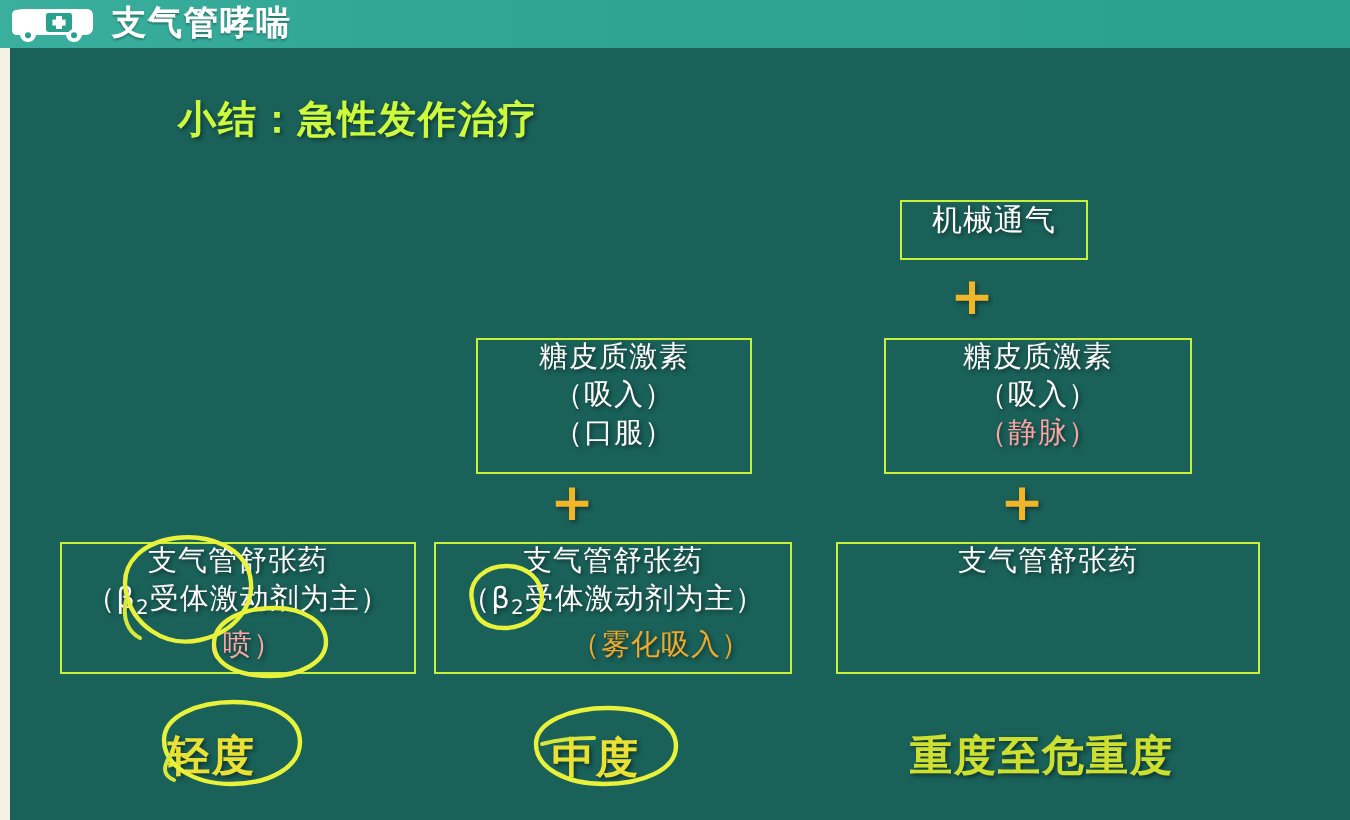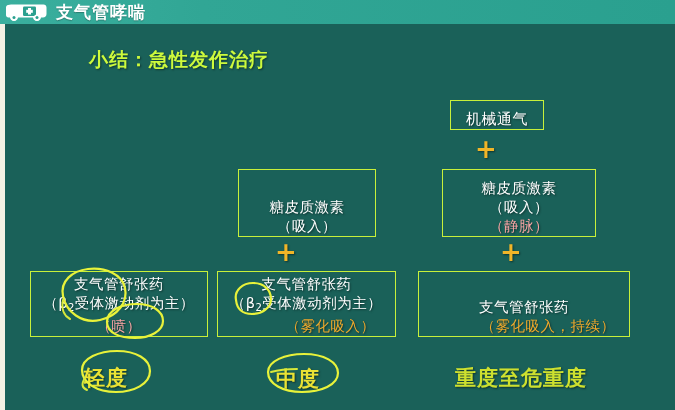--- a/index.html
+++ b/index.html
@@ -79,21 +79,21 @@
     position: absolute;
     box-sizing: border-box;
     border: 1.5px solid #c8f03a;
     background: transparent;
     color: #ffffff;
     font-size: 14.5px;
     line-height: 19px;
     text-align: center;
     display: flex;
     flex-direction: column;
-    justify-content: flex-end;
+    justify-content: flex-start;
     align-items: center;
     letter-spacing: .5px;
     text-shadow: 1px 1px 2px rgba(0,0,0,.5);
   }
   .node-box .line { white-space: nowrap; }
   .line.hl { color: #fca5a5; }
   .line.hl-orange { color: #f0a92b; margin-left: 48px; }
   .sub { font-size: 10px; vertical-align: -3px; }
 
   
@@ -171,20 +171,21 @@
   <div id="subtitle">小结：急性发作治疗</div>
 
   <div id="box-vent" class="node-box">
     <span class="line">机械通气</span>
   </div>
   <div id="plus-vent" class="plus-icon">+</div>
 
   <div id="box-cs-mid" class="node-box">
     <span class="line">糖皮质激素</span>
     <span class="line">（吸入）</span>
+    <span class="line">（口服）</span>
   </div>
   <div id="plus-mid" class="plus-icon">+</div>
 
   <div id="box-cs-right" class="node-box">
     <span class="line">糖皮质激素</span>
     <span class="line">（吸入）</span>
     <span class="line hl">（静脉）</span>
   </div>
   <div id="plus-right" class="plus-icon">+</div>
 
@@ -195,21 +196,20 @@
   </div>
 
   <div id="box-bd-mid" class="node-box">
     <span class="line">支气管舒张药</span>
     <span class="line"><span>（β</span><span class="sub">2</span><span>受体激动剂为主）</span></span>
     <span class="line hl-orange">（雾化吸入）</span>
   </div>
 
   <div id="box-bd-right" class="node-box">
     <span class="line">支气管舒张药</span>
-    <span class="line hl-orange">（雾化吸入，持续）</span>
   </div>
 
   <div id="sev-mild" class="severity-label">轻度</div>
   <div id="sev-moderate" class="severity-label">中度</div>
   <div id="sev-severe" class="severity-label">重度至危重度</div>
 
   <svg id="annotations" viewBox="0 0 675 410">
 
     <path class="ink" d="M63 296 C60 281 72 271 88 269 C105 267 122 274 125 288 C128 302 118 316 100 320 C82 324 66 312 63 296 Z"></path>
 

